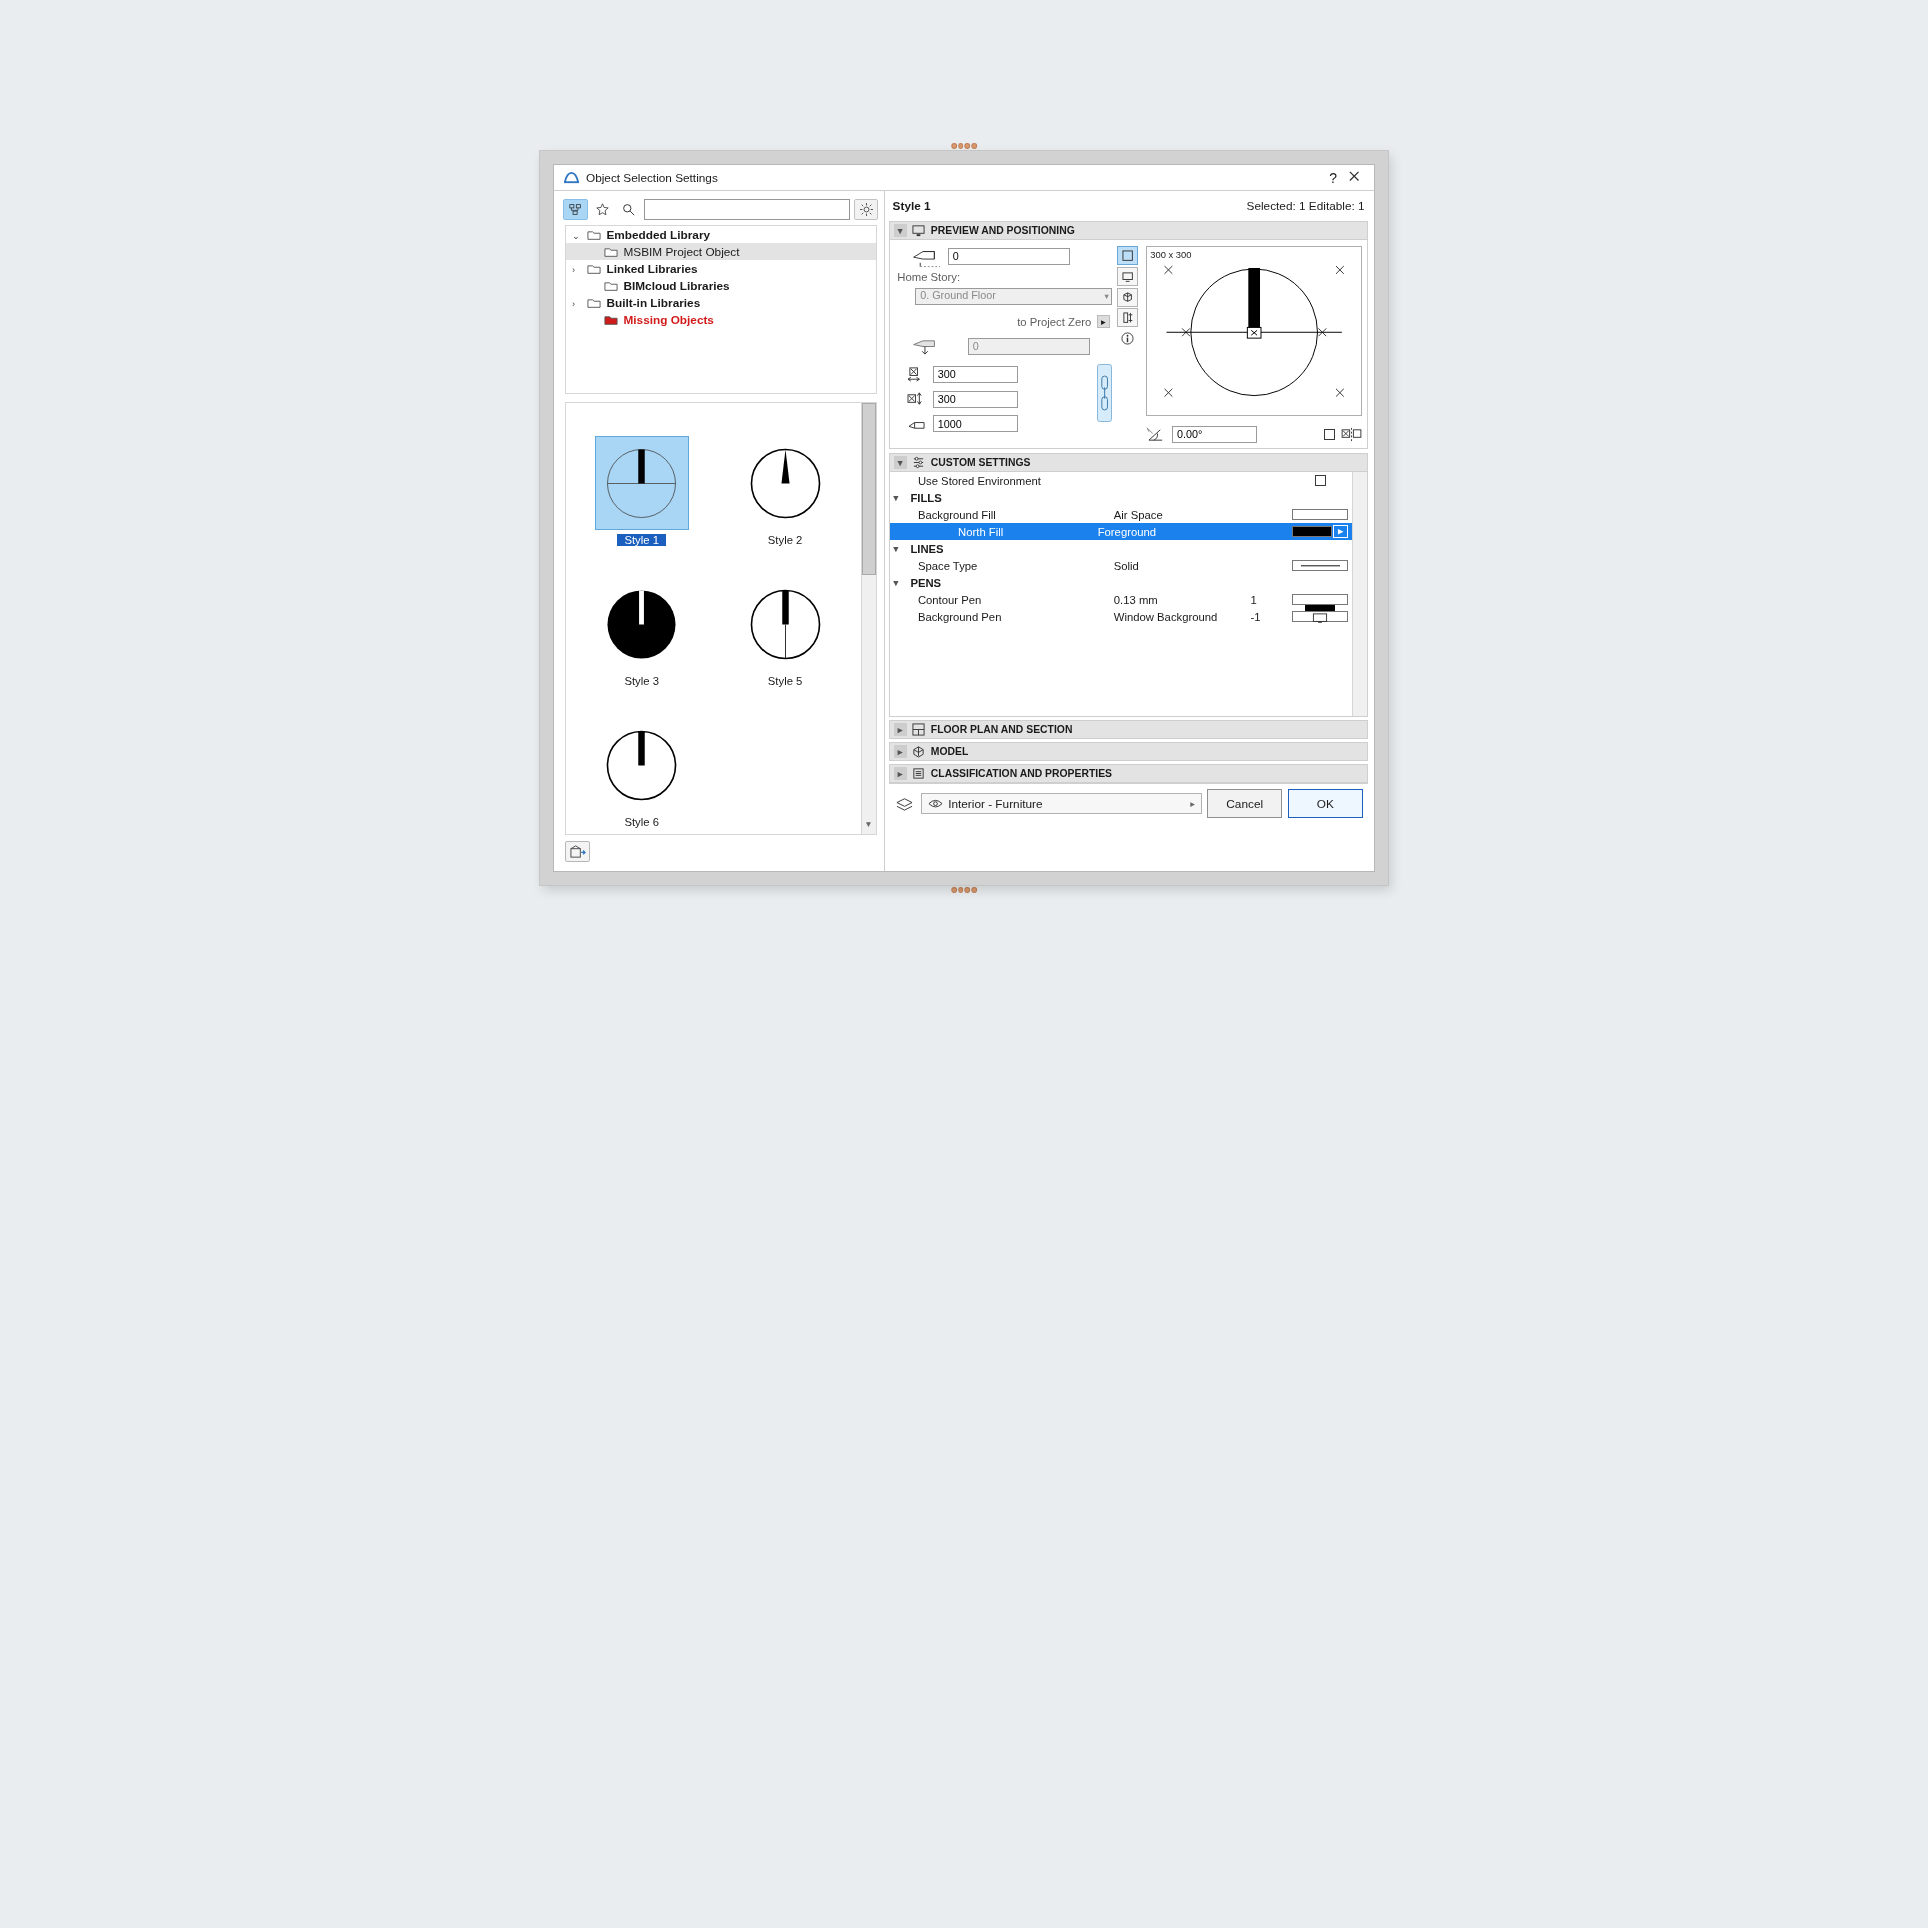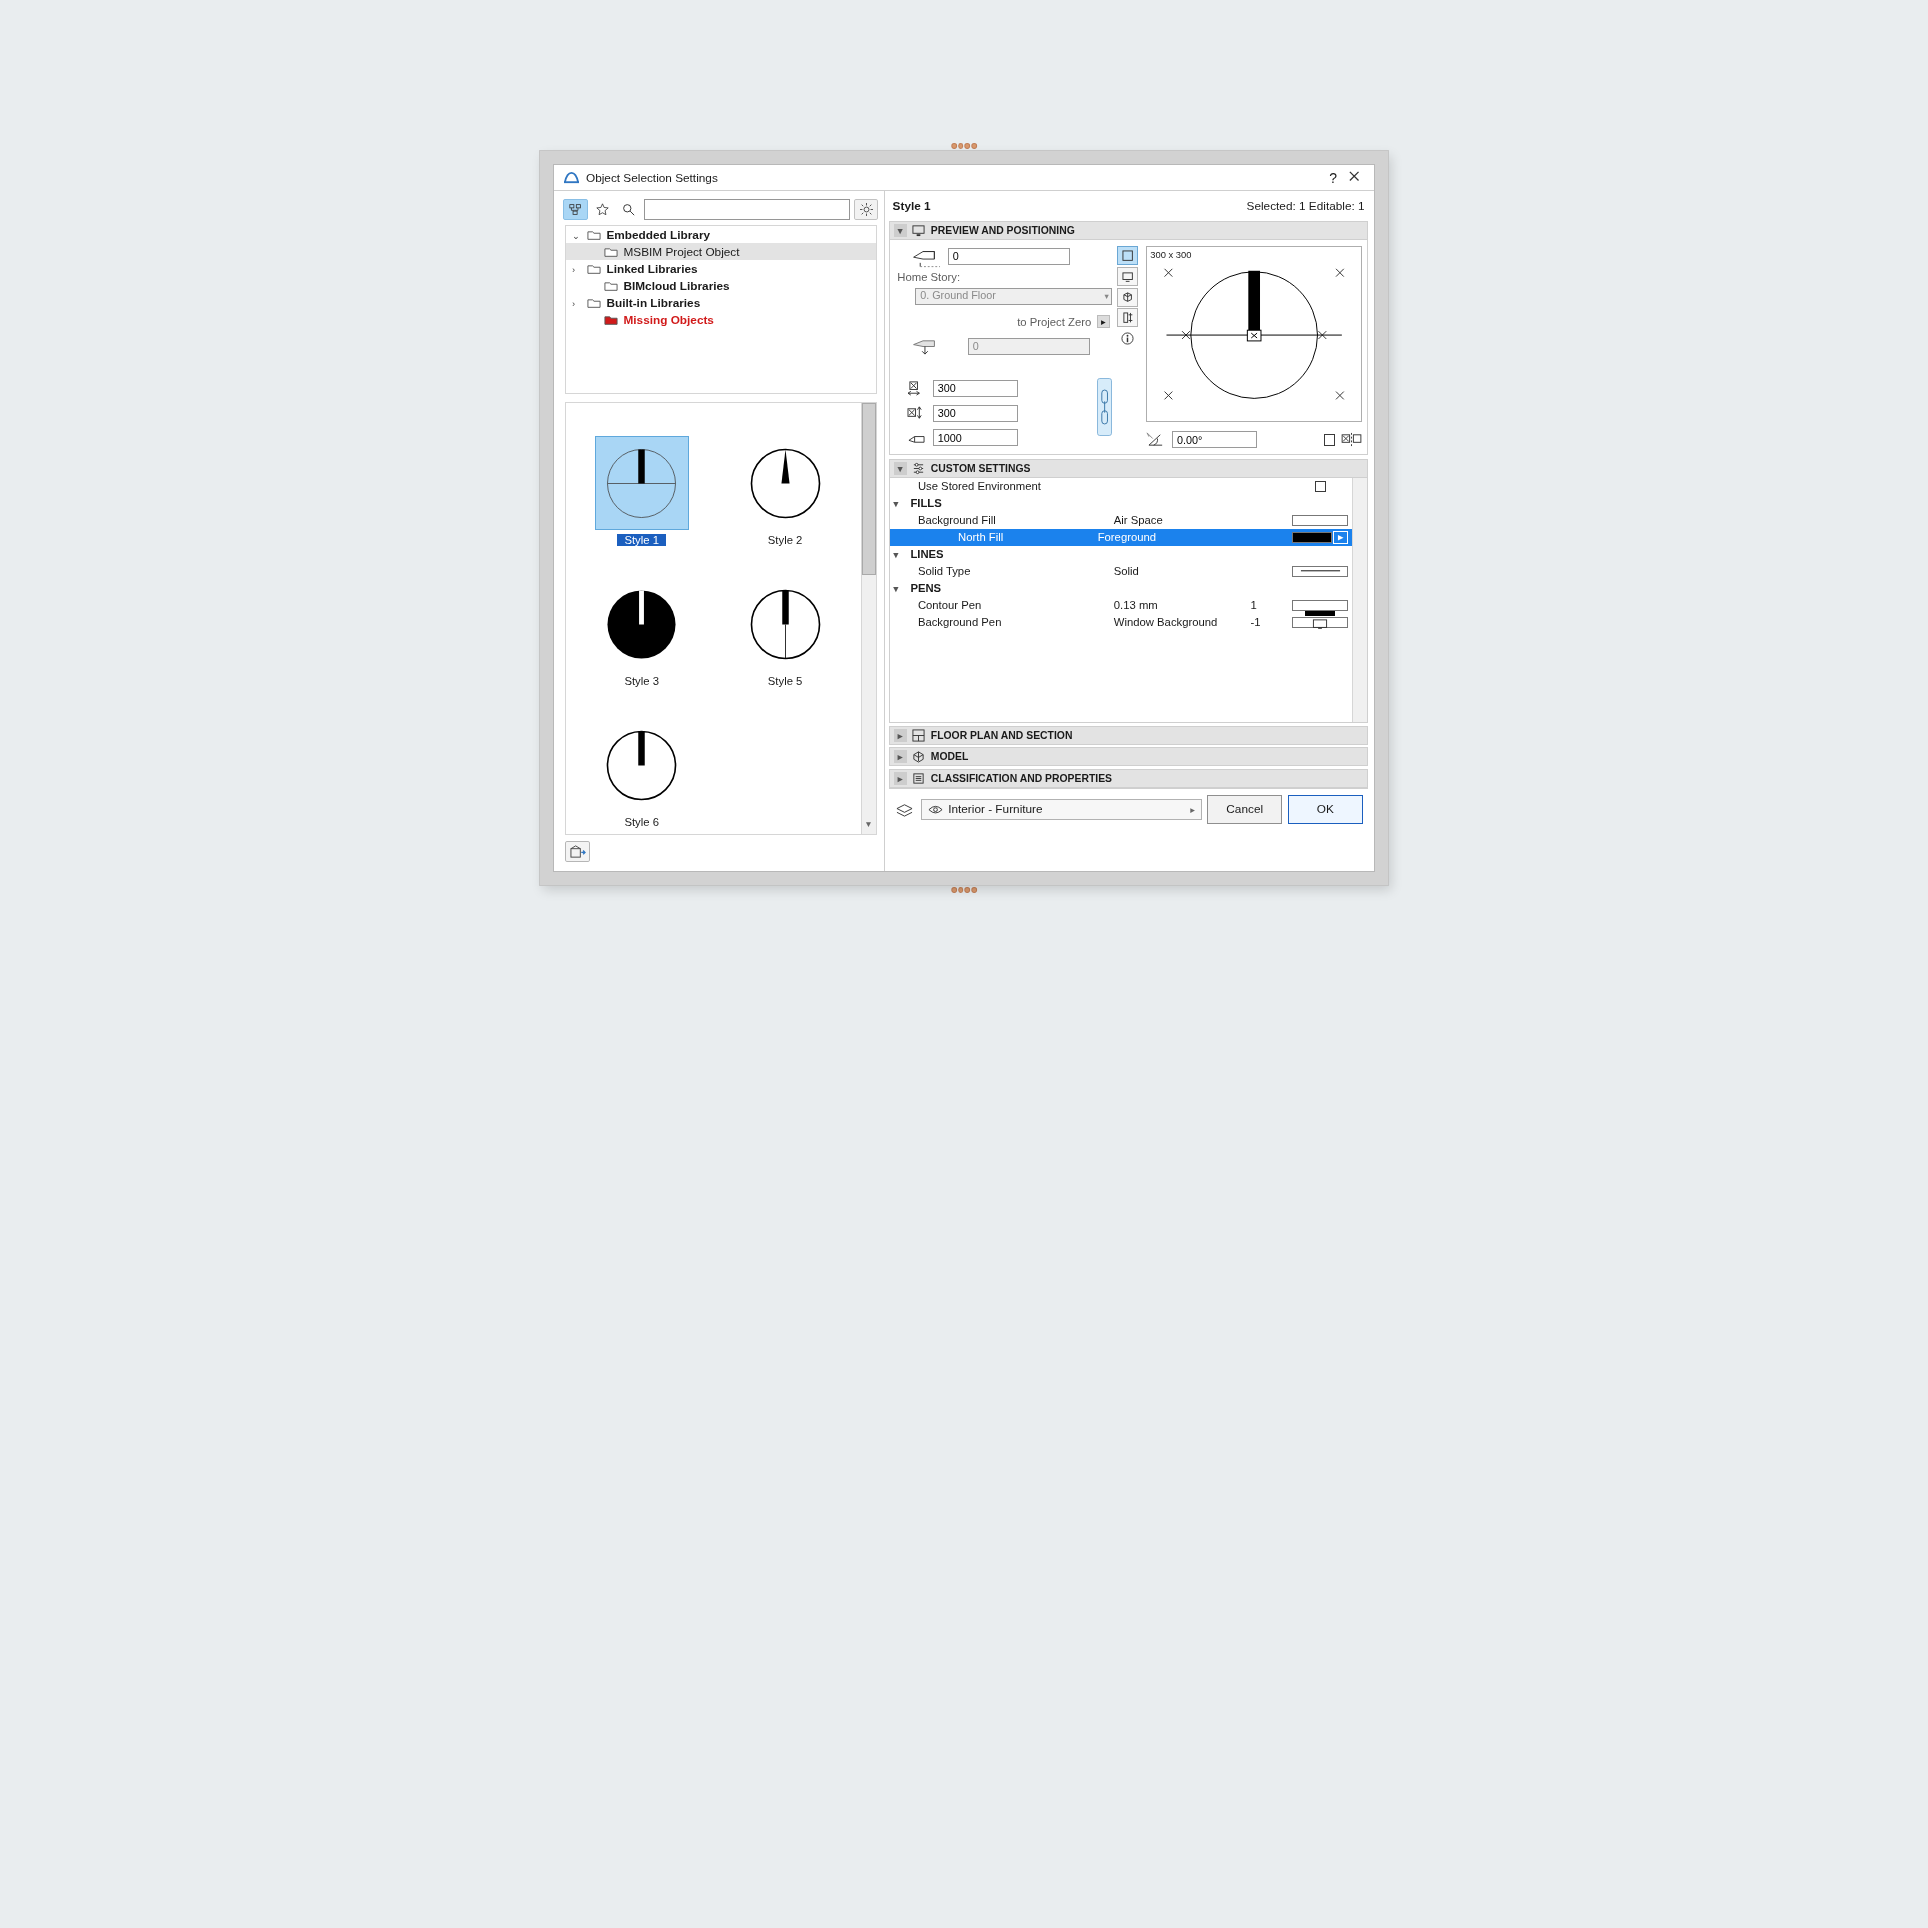--- a/index.html
+++ b/index.html
@@ -505,21 +505,21 @@
                 <div class="icon-cell" style="width:47px">
                   <svg width="36" height="19" viewBox="0 0 38 20">
                     <path d="M8 8 l10-4 12 0 0 6 -12 0 -10 -2 z" fill="#e2e2e2" stroke="#777"></path>
                     <line x1="20" y1="10" x2="20" y2="18" stroke="#333"></line>
                     <path d="M17 15 l3 3 3-3" fill="none" stroke="#333"></path>
                   </svg>
                 </div>
                 <input class="input disabled" style="width: 122px;" value="0">
               </div>
 
-              <div style="display:flex; gap:5.6px; margin-top:17px">
+              <div style="display:flex; gap:5.6px; margin-top:3px">
                 <div style="flex:1; display:flex; flex-direction:column; gap:3.8px">
                   <div class="field-row">
                     <div class="icon-cell">
                       <svg width="21" height="17" viewBox="0 0 22 18">
                           <rect x="4" y="2" width="8" height="8" fill="none" stroke="#333"></rect>
                           <line x1="5" y1="3" x2="11" y2="9" stroke="#333"></line>
                           <line x1="11" y1="3" x2="5" y2="9" stroke="#333"></line>
                           <line x1="2" y1="14" x2="14" y2="14" stroke="#333"></line>
                           <path d="M2 14 l3-2 m-3 2 l3 2 M14 14 l-3-2 m3 2 l-3 2" stroke="#333" fill="none"></path>
                         </svg>
@@ -695,21 +695,21 @@
 
             <div class="cs-row group">
               <span class="caret">▾</span>
               <span>LINES</span>
               <span></span>
                 <span></span>
                 <span></span>
             </div>
             <div class="cs-row">
               <span></span>
-              <span style="padding-left:7.5px">Solid Type</span>
+              <span style="padding-left:7.5px">Space Type</span>
               <span>Solid</span>
               <span></span>
               <span class="swatch line">
                   <svg width="43" height="5.6" viewBox="0 0 46 6">
                     <line x1="2" y1="3" x2="44" y2="3" stroke="#000"></line>
                   </svg>
                 </span>
             </div>
 
             <div class="cs-row group">

